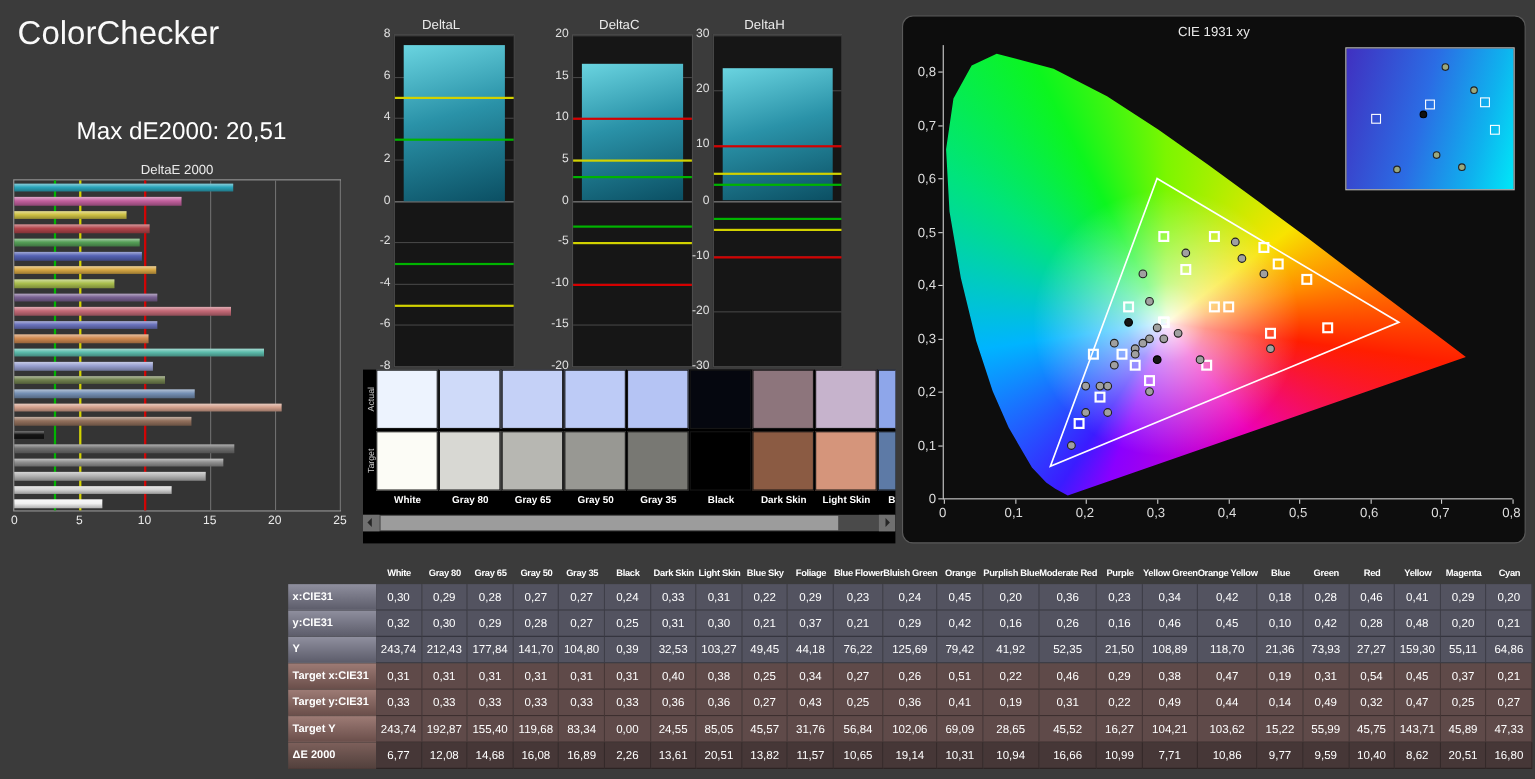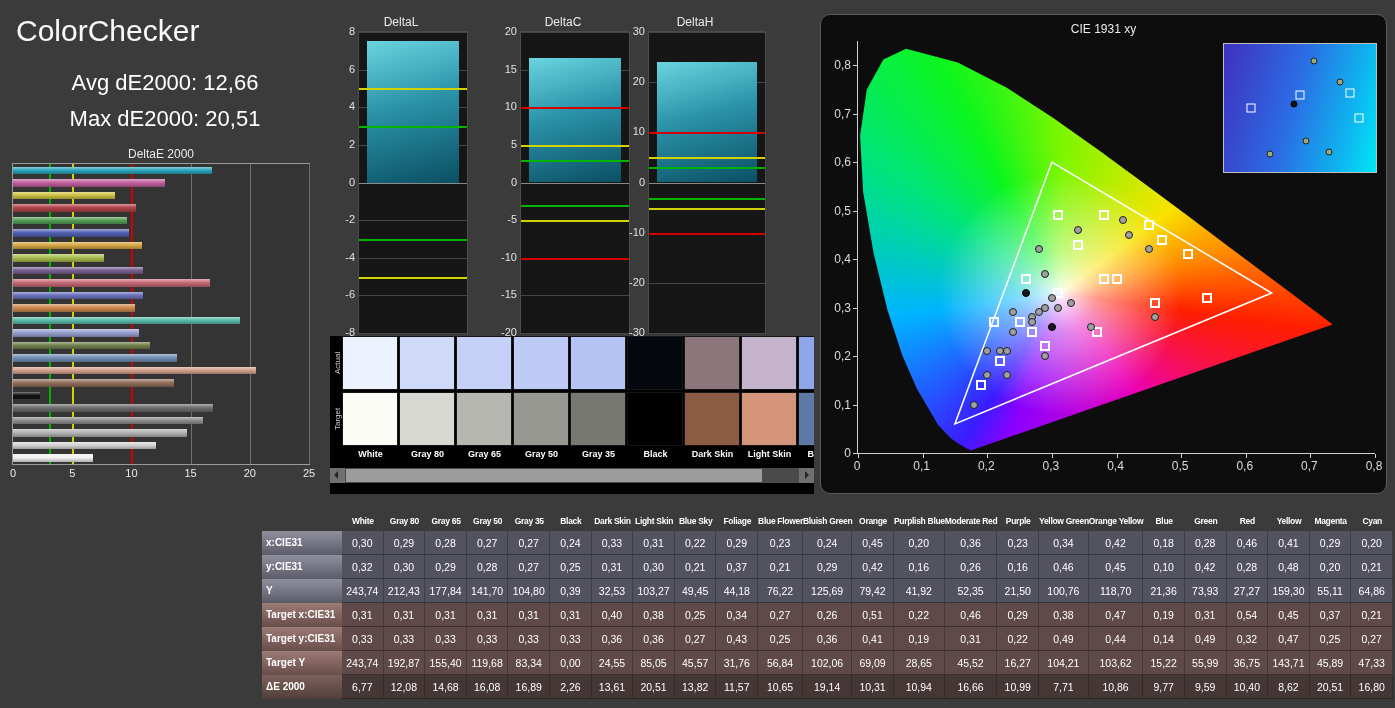--- a/index.html
+++ b/index.html
@@ -95,21 +95,20 @@
   .rl.measure{background:linear-gradient(to bottom,#8f8f9e,#5d5d6b);}
   .rl.target{background:linear-gradient(to bottom,#9d7b75,#6b4f4b);}
   .rl.de{background:linear-gradient(to bottom,#7d605b,#53413d);}
 </style>
 </head>
 <body>
 
 <div class="app">
 
   <div class="hdr-title">ColorChecker</div>
-  <div class="hdr-line" style="top:70px;">Avg dE2000: 12,66</div>
   <div class="hdr-line" style="top:106px;">Max dE2000: 20,51</div>
 
   <section class="de-panel">
     <div class="chart-title">DeltaE 2000</div>
     <div class="de-plot" id="dePlot">
         <div class="vline" style="left: 20%;"></div>
         <div class="vline" style="left: 40%;"></div>
         <div class="vline" style="left: 60%;"></div>
         <div class="vline" style="left: 80%;"></div>
         <div class="vline" style="left: 100%;"></div>
@@ -496,21 +495,21 @@
       <div class="td measure">32,53</div>
       <div class="td measure">103,27</div>
       <div class="td measure">49,45</div>
       <div class="td measure">44,18</div>
       <div class="td measure">76,22</div>
       <div class="td measure">125,69</div>
       <div class="td measure">79,42</div>
       <div class="td measure">41,92</div>
       <div class="td measure">52,35</div>
       <div class="td measure">21,50</div>
-      <div class="td measure">100,76</div>
+      <div class="td measure">108,89</div>
       <div class="td measure">118,70</div>
       <div class="td measure">21,36</div>
       <div class="td measure">73,93</div>
       <div class="td measure">27,27</div>
       <div class="td measure">159,30</div>
       <div class="td measure">55,11</div>
       <div class="td measure">64,86</div>
       <div class="rl target">Target x:CIE31</div>
       <div class="td target">0,31</div>
       <div class="td target">0,31</div>
@@ -575,21 +574,21 @@
       <div class="td target">56,84</div>
       <div class="td target">102,06</div>
       <div class="td target">69,09</div>
       <div class="td target">28,65</div>
       <div class="td target">45,52</div>
       <div class="td target">16,27</div>
       <div class="td target">104,21</div>
       <div class="td target">103,62</div>
       <div class="td target">15,22</div>
       <div class="td target">55,99</div>
-      <div class="td target">36,75</div>
+      <div class="td target">45,75</div>
       <div class="td target">143,71</div>
       <div class="td target">45,89</div>
       <div class="td target">47,33</div>
       <div class="rl de">ΔE 2000</div>
       <div class="td de">6,77</div>
       <div class="td de">12,08</div>
       <div class="td de">14,68</div>
       <div class="td de">16,08</div>
       <div class="td de">16,89</div>
       <div class="td de">2,26</div>

